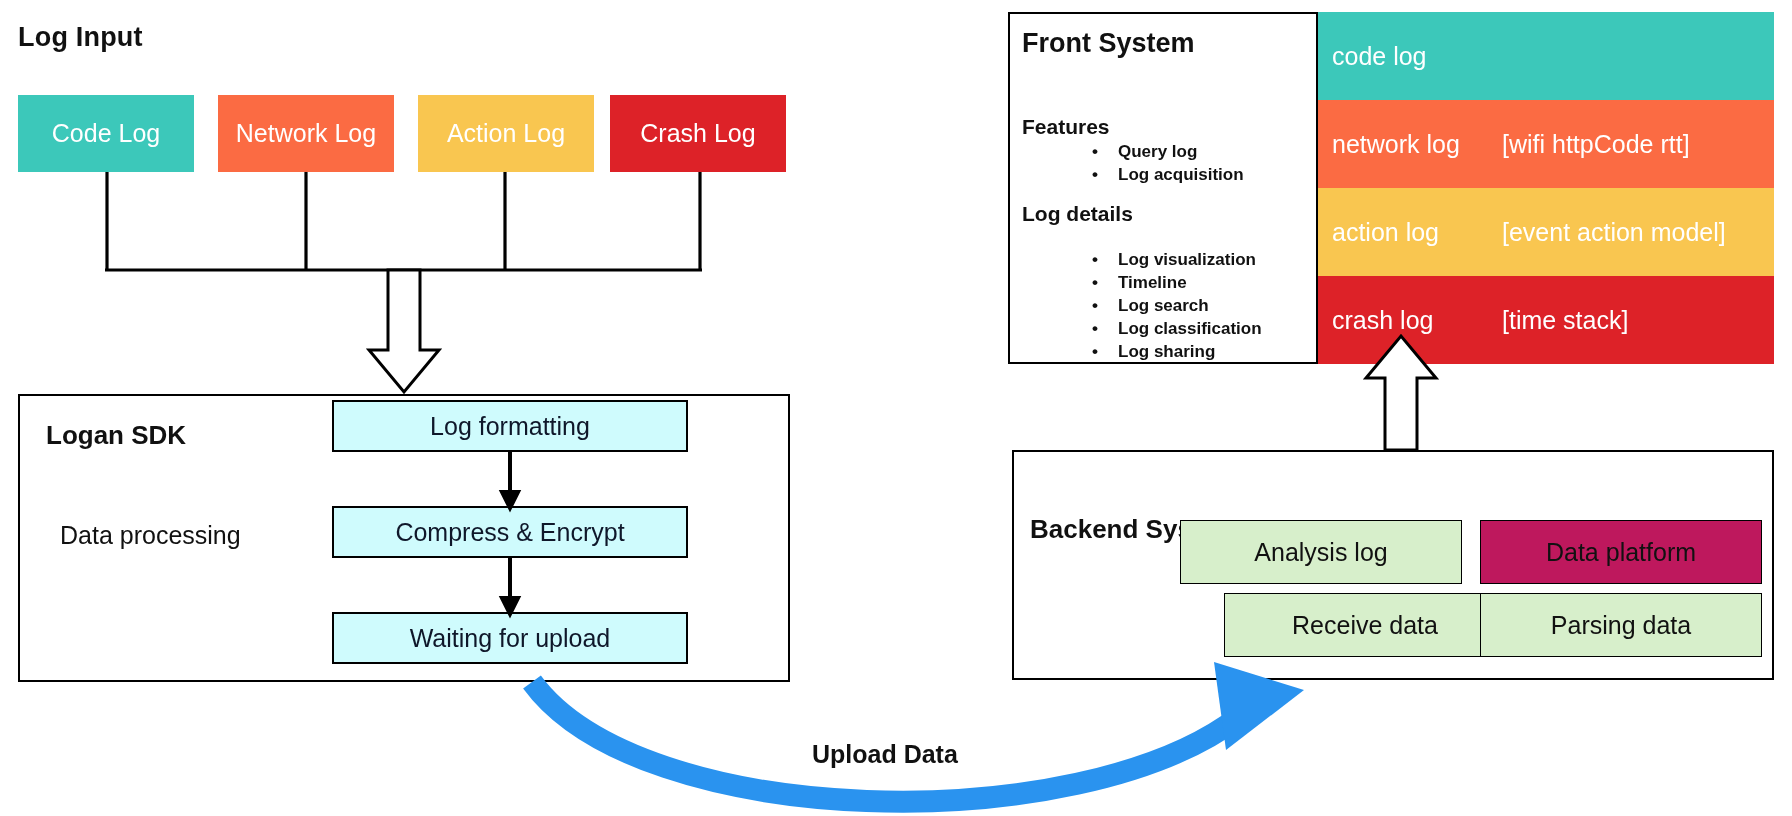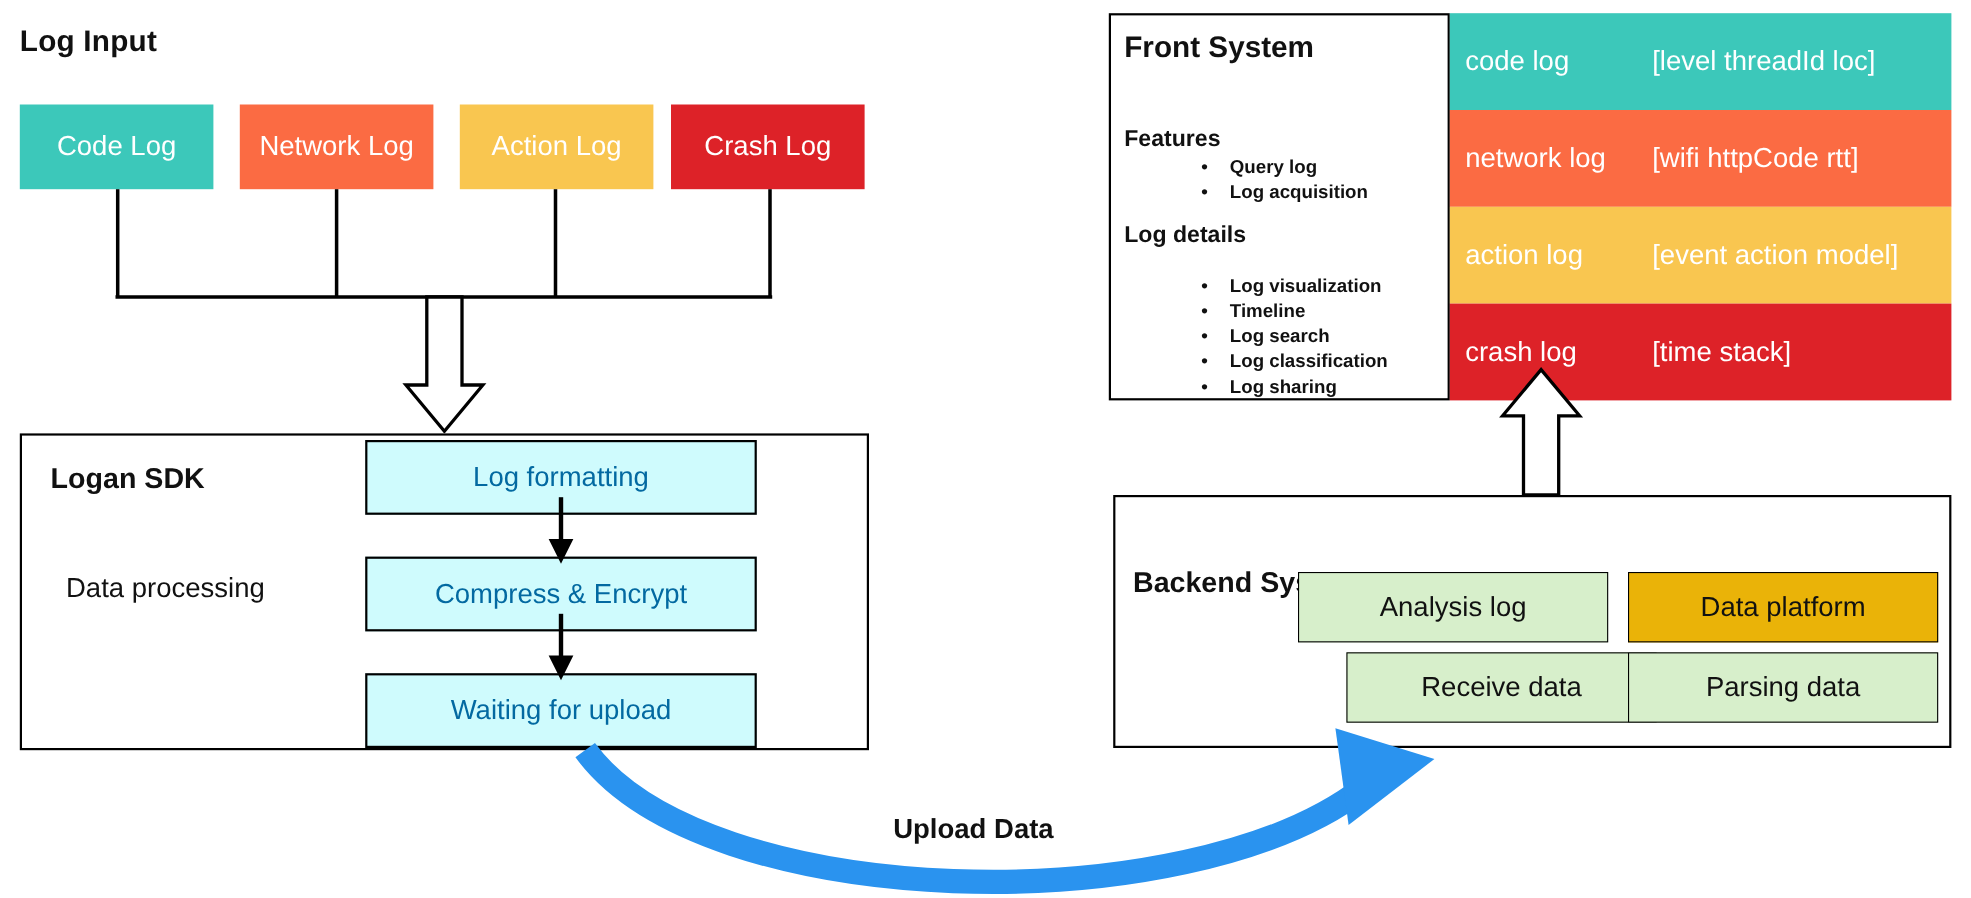--- a/index.html
+++ b/index.html
@@ -10,22 +10,22 @@
 
   
   #log-input-title{left:18px;top:22px;font-size:27px;font-weight:bold;letter-spacing:.2px;}
   .log-chip{height:77px;display:flex;align-items:center;justify-content:center;
             color:#fff;font-size:25px;white-space:nowrap;}
 
   
   #logan-sdk-panel{left:18px;top:394px;width:772px;height:288px;border:2.5px solid #000;background:#fff;}
   #logan-sdk-title{left:46px;top:420px;font-size:26px;font-weight:bold;}
   #logan-sdk-subtitle{left:60px;top:521px;font-size:25px;font-weight:normal;}
-  .sdk-step{left:332px;width:356px;height:68px;background:#CFFBFD;border:2px solid #000;
-            display:flex;align-items:center;justify-content:center;font-size:25px;color:#0369a1;}
+  .sdk-step{left:332px;width:356px;height:52px;background:#CFFBFD;border:2px solid #000;
+            display:flex;align-items:center;justify-content:center;font-size:25px;color:#0f172a;}
 
   
   #front-system-panel{left:1008px;top:12px;width:310px;height:352px;border:2.5px solid #000;background:#fff;}
   #front-system-title{left:1022px;top:28px;font-size:27px;font-weight:bold;}
   .fs-head{font-size:21px;font-weight:bold;}
   #fs-features-head{left:1022px;top:95px;margin-top:20px;}
   #fs-details-head{left:1022px;top:202px;}
   .fs-list{list-style:none;margin:16px;padding:0;}
   .fs-list li{font-size:17px;font-weight:bold;line-height:23px;position:relative;padding-left:36px;white-space:nowrap;}
   .fs-list li:before{content:"\2022";position:absolute;left:10px;font-size:17px;}
@@ -102,41 +102,40 @@
       <li>Log visualization</li>
       <li>Timeline</li>
       <li>Log search</li>
       <li>Log classification</li>
       <li>Log sharing</li>
     </ul>
 
   <div class="abs" id="log-rows">
       <div class="log-row" style="background: rgb(60, 200, 186);">
         <span class="lr-name">code log</span>
-        <span class="lr-fields">[level threadId loc]</span>
       </div>
       <div class="log-row" style="background: rgb(251, 107, 67);">
         <span class="lr-name">network log</span>
         <span class="lr-fields">[wifi httpCode rtt]</span>
       </div>
       <div class="log-row" style="background: rgb(249, 198, 80);">
         <span class="lr-name">action log</span>
         <span class="lr-fields">[event action model]</span>
       </div>
       <div class="log-row" style="background: rgb(221, 34, 40);">
         <span class="lr-name">crash log</span>
         <span class="lr-fields">[time stack]</span>
       </div>
     </div>
 
   <div class="abs" id="backend-panel"></div>
   <div class="abs" id="backend-title">Backend System</div>
   <div id="backend-boxes">
       <div class="abs be-box" style="left: 1180px; top: 520px; background: rgb(215, 239, 203);">Analysis log</div>
-      <div class="abs be-box" style="left: 1480px; top: 520px; background: #eab308;">Data platform</div>
+      <div class="abs be-box" style="left: 1480px; top: 520px; background: #be185d;">Data platform</div>
       <div class="abs be-box" style="left: 1224px; top: 593px; background: rgb(215, 239, 203);">Receive data</div>
       <div class="abs be-box" style="left: 1480px; top: 593px; background: rgb(215, 239, 203);">Parsing data</div>
     </div>
 
   <svg class="overlay">
     <path d="M 1385 450 L 1385 378 L 1366 378 L 1401 336 L 1436 378 L 1417 378 L 1417 450 Z" fill="#fff" stroke="#000" stroke-width="3"></path>
   </svg>
 
   <svg class="overlay">
     <path id="upload-curve" d="M 532 682 C 640 830 1080 840 1240 716" fill="none" stroke="#2A93EF" stroke-width="22" stroke-linecap="butt"></path>

